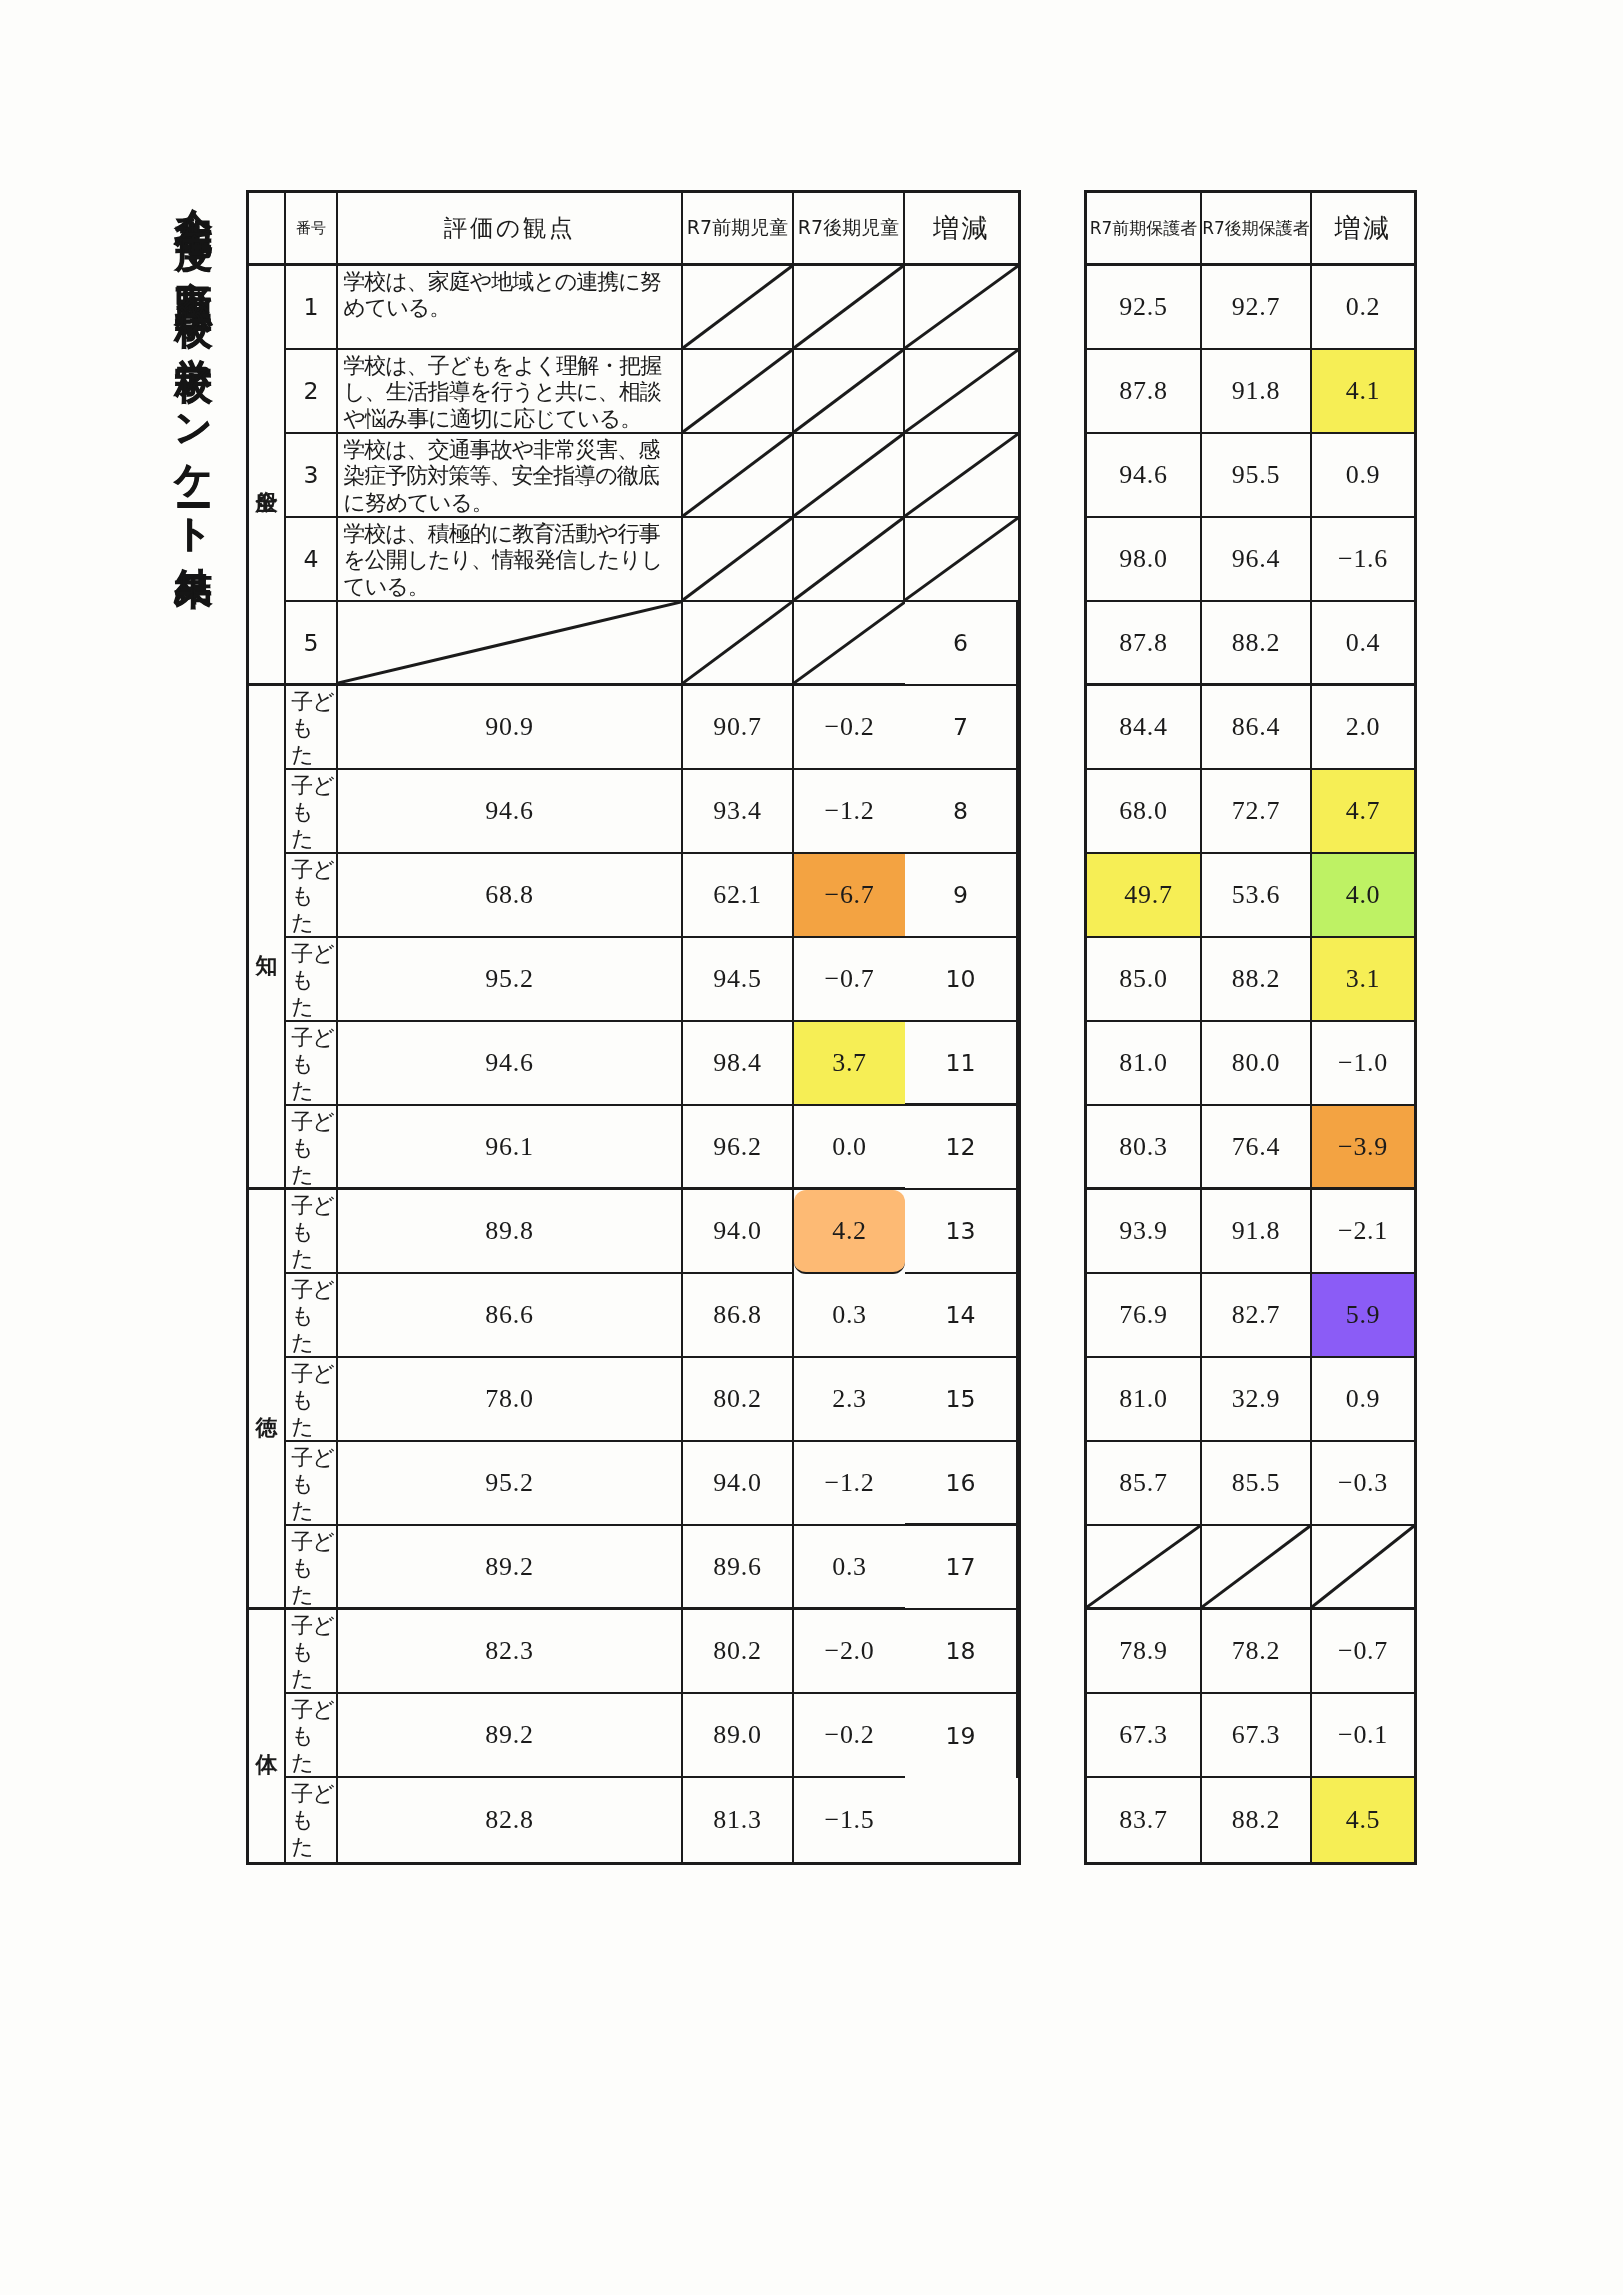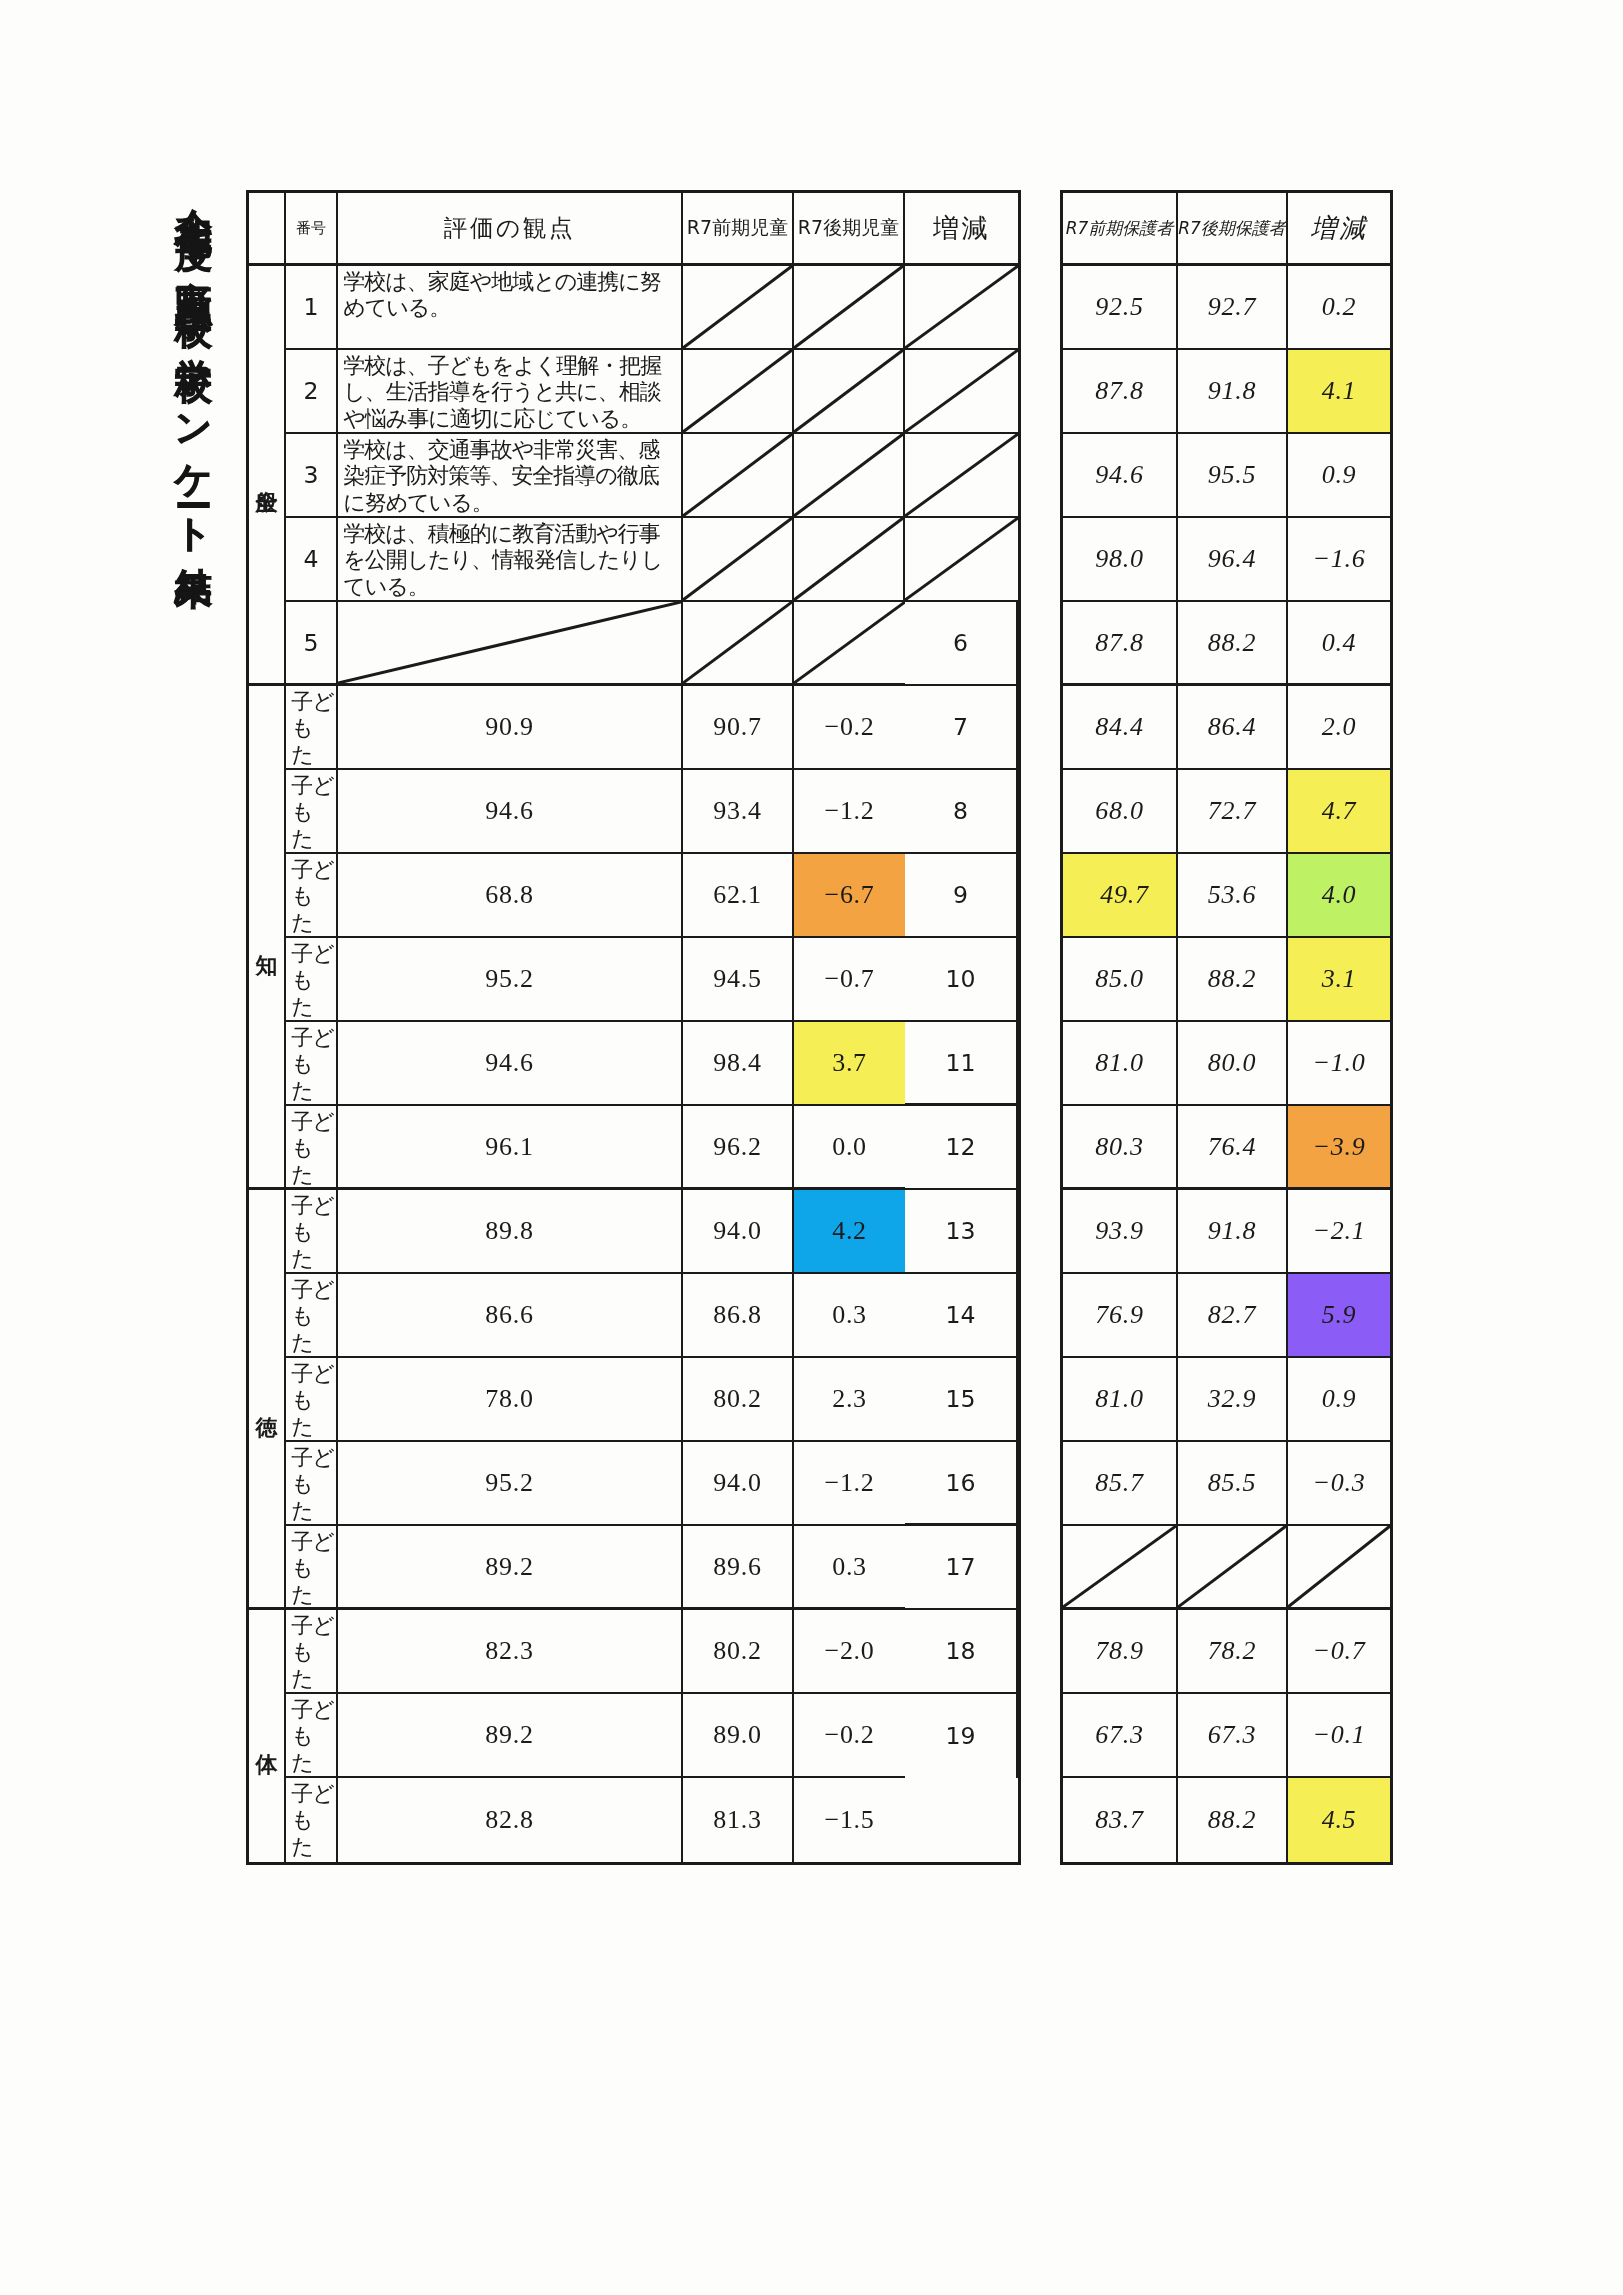--- a/index.html
+++ b/index.html
@@ -20,21 +20,21 @@
     white-space:nowrap;
   }
 
   
   .grid{
     position:absolute;top:190px;display:grid;
     grid-template-rows:73px repeat(19,84px);
     border:3.3px solid #1b1b1b;background:transparent;
   }
   #student-grid{left:246px;grid-template-columns:37px 52px 345px 111px 111px 113px;}
-  #parent-grid{left:1060px;grid-template-columns:115px 110px 102px;font-style:italic;}
+  #parent-grid{left:1084px;grid-template-columns:115px 110px 102px;}
 
   .cell{
     position:relative;box-sizing:border-box;
     border-right:2px solid #1b1b1b;border-bottom:2px solid #1b1b1b;
     display:flex;align-items:center;justify-content:center;
     text-align:center;overflow:hidden;
   }
   .no-r{border-right:none;}
   .no-b{border-bottom:none;}
   .thick-b{border-bottom-width:3.9px;}
@@ -188,21 +188,21 @@
       <div class="cell val no-r" style="background: rgb(246, 238, 85);">3.7</div>
       <div class="cell num thick-b">11</div>
       <div class="cell q thick-b">子どもたちは発達段階に応じてタブレットを学習に役立てている。</div>
       <div class="cell val thick-b">96.1</div>
       <div class="cell val thick-b">96.2</div>
       <div class="cell val thick-b no-r">0.0</div>
       <div class="cell num">12</div>
       <div class="cell q">子どもたちは相手の気持ちを考えてやさしくできる。</div>
       <div class="cell val">89.8</div>
       <div class="cell val">94.0</div>
-      <div class="cell val no-r" style="background: #0ea5e9;">4.2</div>
+      <div class="cell val no-r" style="background: #fdba74; border-radius: 12px;">4.2</div>
       <div class="cell num">13</div>
       <div class="cell q">子どもたちは進んであいさつをしている。</div>
       <div class="cell val">86.6</div>
       <div class="cell val">86.8</div>
       <div class="cell val no-r">0.3</div>
       <div class="cell num">14</div>
       <div class="cell q">子どもたちは自分のよいところを知っている。</div>
       <div class="cell val">78.0</div>
       <div class="cell val">80.2</div>
       <div class="cell val no-r">2.3</div>

